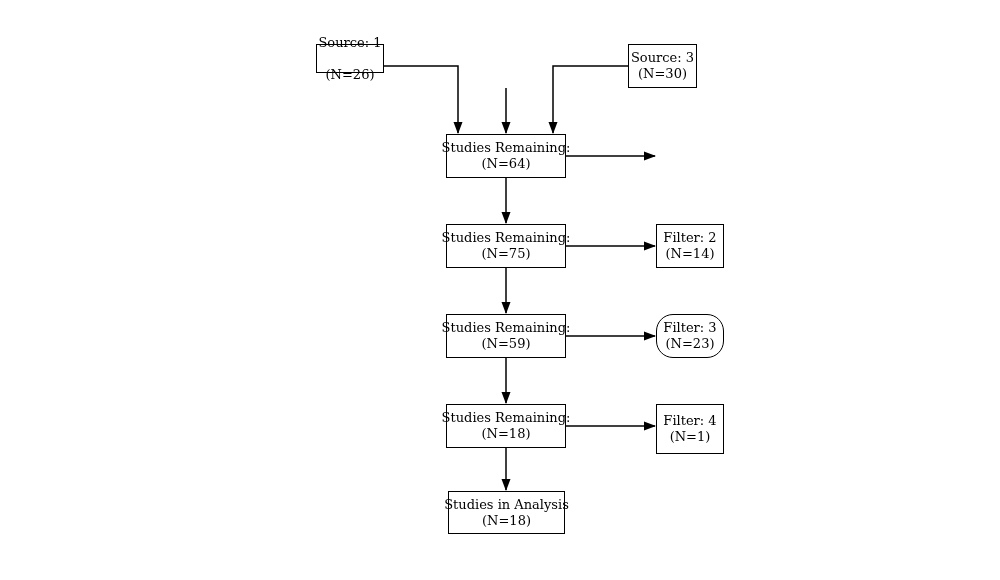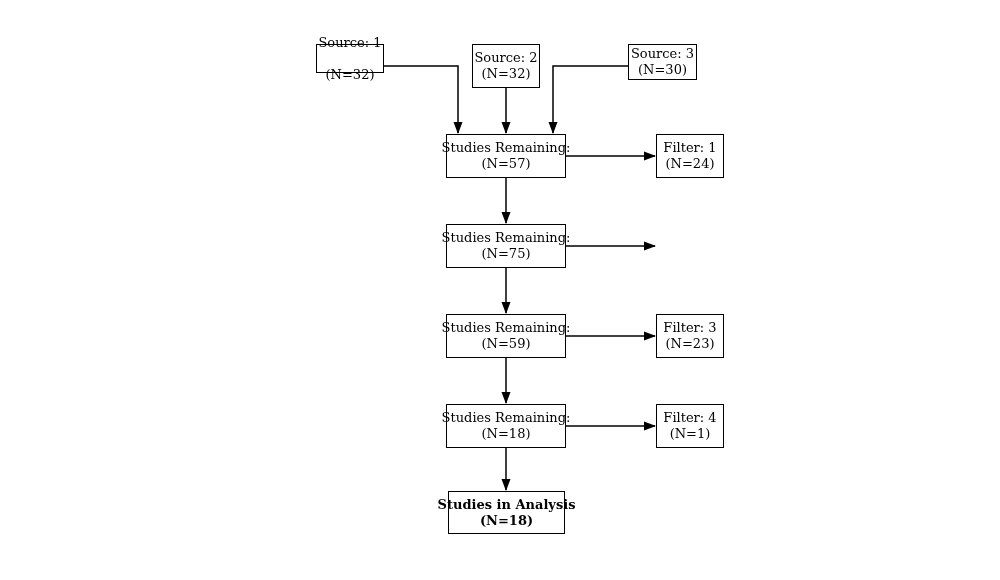--- a/index.html
+++ b/index.html
@@ -78,61 +78,57 @@
     <path d="M 566 246 H 655" marker-end="url(#arrow)"></path>
     <path d="M 506 268 V 313" marker-end="url(#arrow)"></path>
     <path d="M 566 336 H 655" marker-end="url(#arrow)"></path>
     <path d="M 506 358 V 403" marker-end="url(#arrow)"></path>
     <path d="M 566 426 H 655" marker-end="url(#arrow)"></path>
     <path d="M 506 448 V 490" marker-end="url(#arrow)"></path>
   </svg>
 
   <div class="node" style="left:316px; top:44px; width:68px; height:29px;gap:16px;">
     <span>Source: 1</span>
-    <span>(N=32)</span>
+    <span>(N=26)</span>
   </div>
-  <div class="node" style="left:472px; top:44px; width:68px; height:44px;">
-    <span>Source: 2</span>
-    <span>(N=32)</span>
-  </div>
-  <div class="node" style="left:628px; top:44px; width:69px; height:36px;text-align:right;">
+  <div class="node" style="left:628px; top:44px; width:69px; height:44px;text-align:right;">
     <span>Source: 3</span>
     <span>(N=30)</span>
   </div>
 
   <div class="node" style="left:446px; top:134px; width:120px; height:44px;">
     <span>Studies Remaining:</span>
-    <span>(N=57)</span>
-  </div>
-  <div class="node" style="left:656px; top:134px; width:68px; height:44px;">
-    <span>Filter: 1</span>
-    <span>(N=24)</span>
+    <span>(N=64)</span>
   </div>
 
   <div class="node" style="left:446px; top:224px; width:120px; height:44px;">
     <span>Studies Remaining:</span>
     <span>(N=75)</span>
   </div>
+  <div class="node" style="left:656px; top:224px; width:68px; height:44px;">
+    <span>Filter: 2</span>
+    <span>(N=14)</span>
+  </div>
 
   <div class="node" style="left:446px; top:314px; width:120px; height:44px;">
     <span>Studies Remaining:</span>
     <span>(N=59)</span>
   </div>
-  <div class="node" style="left:656px; top:314px; width:68px; height:44px;">
+  <div class="node" style="left:656px; top:314px; width:68px; height:44px;border-radius:17px;">
     <span>Filter: 3</span>
     <span>(N=23)</span>
   </div>
 
   <div class="node" style="left:446px; top:404px; width:120px; height:44px;">
     <span>Studies Remaining:</span>
     <span>(N=18)</span>
   </div>
-  <div class="node" style="left:656px; top:404px; width:68px; height:44px;">
+  <div class="node" style="left:656px; top:404px; width:68px; height:50px;">
     <span>Filter: 4</span>
     <span>(N=1)</span>
   </div>
 
-  <div class="node" style="left:448px; top:491px; width:117px; height:43px;font-weight:bold;">
+  <div class="node" style="left:448px; top:491px; width:117px; height:43px;">
     <span>Studies in Analysis</span>
     <span>(N=18)</span>
   </div>
 
 </div>
 
 </body></html>

